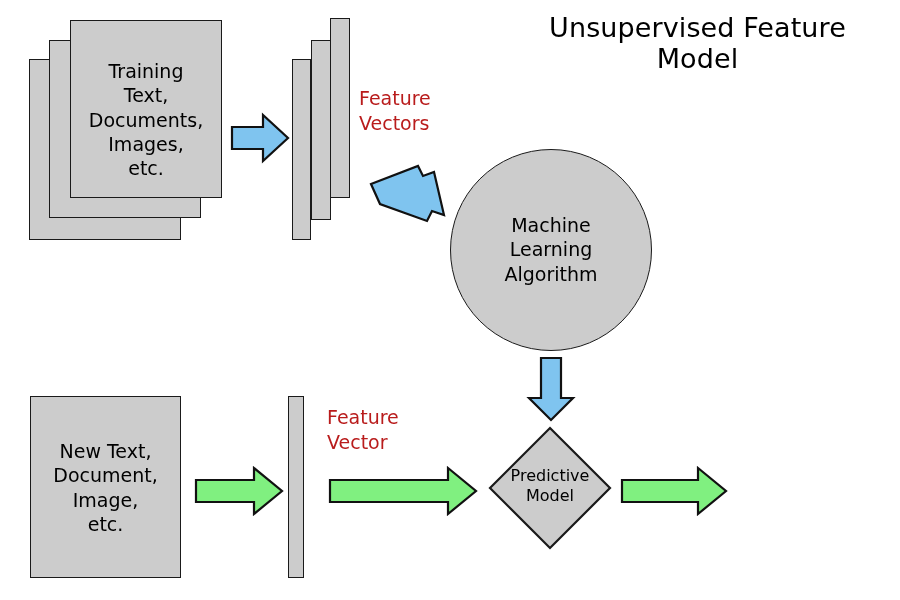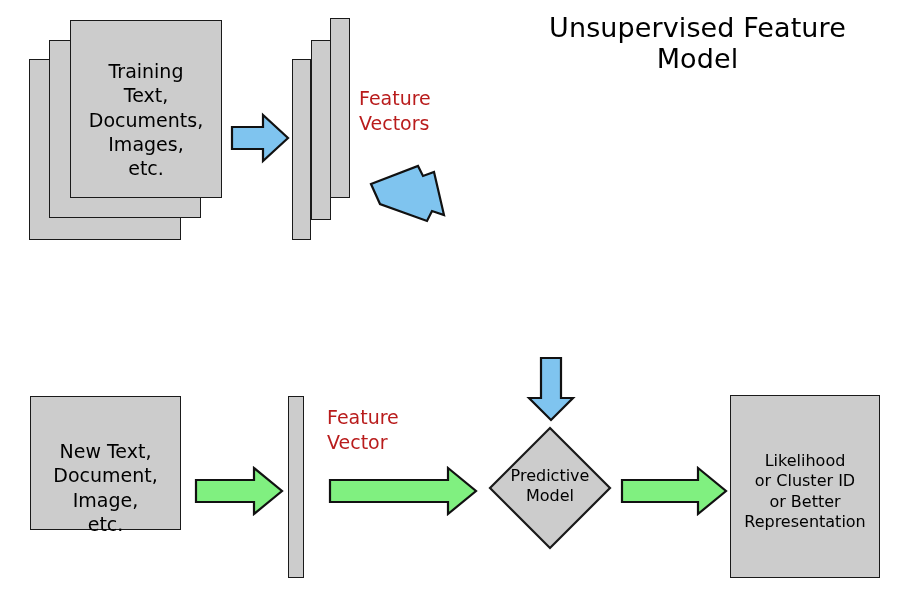--- a/index.html
+++ b/index.html
@@ -70,21 +70,21 @@
   
   #ml-circle {
     left: 450px; top: 149px; width: 202px; height: 202px;
     border-radius: 50%;
   }
   #ml-circle .node-label {
     top: 63px;
     font-size: 19px;
   }
   
-  #new-doc { left: 30px; top: 396px; width: 151px; height: 134px; }
+  #new-doc { left: 30px; top: 396px; width: 151px; height: 182px; }
   #new-doc .node-label {
     top: 42px;
     font-size: 19px;
   }
   #fv-single { left: 288px; top: 396px; width: 16px; height: 182px; }
   #out-box { left: 730px; top: 395px; width: 150px; height: 183px; }
   #out-box .node-label {
     top: 55px;
     font-size: 16px;
   }
@@ -135,20 +135,25 @@
   <div class="node" id="fv-bar-2"></div>
   <div class="node" id="fv-bar-1"></div>
 
   <div class="free-label" id="lbl-feature-vectors">Feature
 Vectors</div>
 
   <svg class="shape-svg" id="arrow-blue-diag" viewBox="0 0 86 70">
     <polygon points="3,22 50,4 55,14 66,10 76,53 64,49 59,59 12,42" fill="#7fc4ef" stroke="#111111" stroke-width="2.2" stroke-linejoin="miter"></polygon>
   </svg>
 
+  <div class="node" id="ml-circle">
+    <div class="node-label">Machine
+Learning
+Algorithm</div>
+  </div>
 
   <svg class="shape-svg" id="arrow-blue-down" viewBox="0 0 48 66">
     <polygon points="14,2 34,2 34,42 46,42 24,64 2,42 14,42" fill="#7fc4ef" stroke="#111111" stroke-width="2.2" stroke-linejoin="miter"></polygon>
   </svg>
 
   <div class="node" id="new-doc">
     <div class="node-label">New Text,
 Document,
 Image,
 etc.</div>
@@ -169,20 +174,14 @@
   <svg class="shape-svg" id="diamond-wrap" viewBox="0 0 124 124">
     <polygon points="62,2 122,62 62,122 2,62" fill="#cccccc" stroke="#1a1a1a" stroke-width="2.2" stroke-linejoin="miter"></polygon>
   </svg>
   <div id="diamond-label">Predictive
 Model</div>
 
   <svg class="shape-svg" id="arrow-green-3" viewBox="0 0 108 50">
     <polygon points="2,14 78,14 78,2 106,25 78,48 78,36 2,36" fill="#80f080" stroke="#111111" stroke-width="2.2" stroke-linejoin="miter"></polygon>
   </svg>
 
-  <div class="node" id="out-box">
-    <div class="node-label">Likelihood
-or Cluster ID
-or Better
-Representation</div>
-  </div>
 
 </div>
 
 </body></html>

